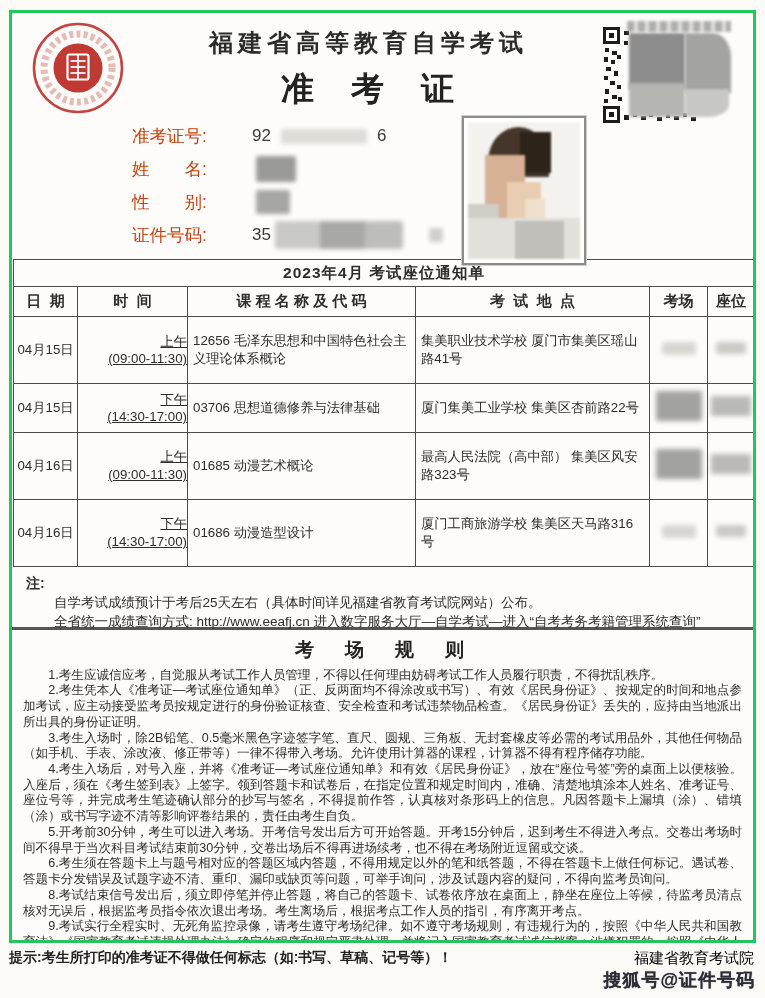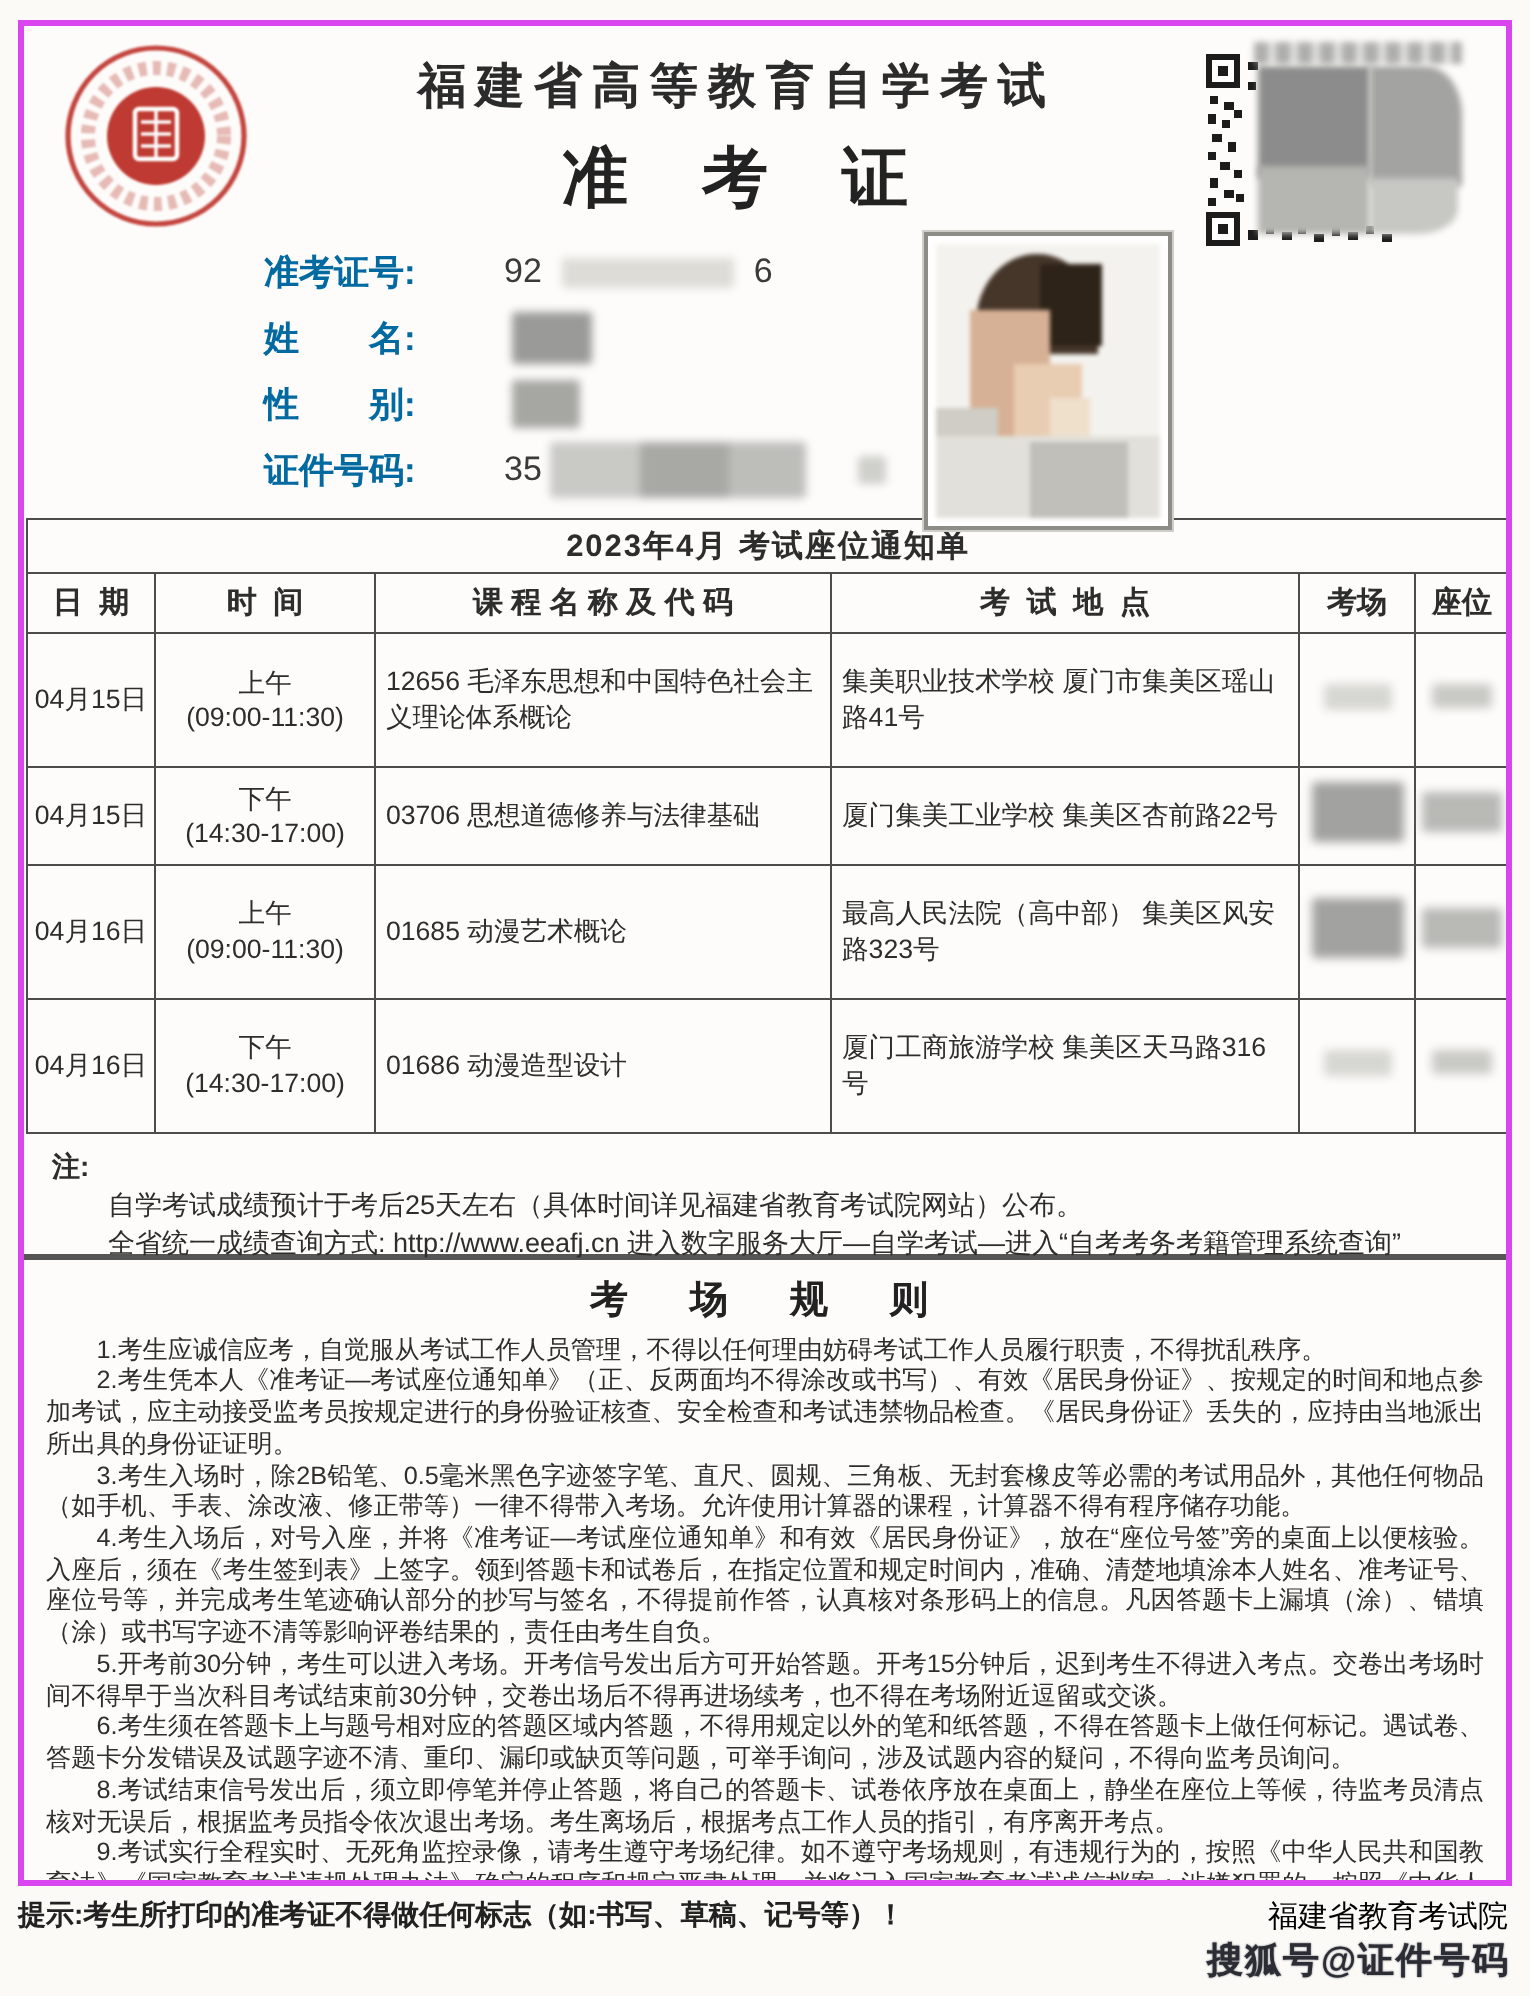--- a/index.html
+++ b/index.html
@@ -6,21 +6,21 @@
   html,body { width:765px; height:998px; }
   body {
     position:relative;
     background:#fbfaf7;
     font-family:"Liberation Sans", sans-serif;
     color:#2d2d2d;
     overflow:hidden;
   }
   .ticket {
     position:absolute; left:9px; top:10px; width:747px; height:933px;
-    border:3px solid #d946ef; background:#fdfcfa; overflow:hidden;
+    border:3px solid #22c55e; background:#fdfcfa; overflow:hidden;
   }
 
   
   .hdr { position:relative; height:96px; padding:8px 10px 0 10px; display:flex; }
   .seal-wrap { width:112px; display:flex; justify-content:center; }
   .seal-wrap svg { filter:blur(0.5px); }
   .hdr-titles { flex:1; text-align:center; padding-top:6px; }
   .org-title { font-size:24px; font-weight:bold; letter-spacing:5px; color:#2b2b2b; }
   .doc-title { font-size:33px; font-weight:bold; margin-top:8px; letter-spacing:2px; color:#222; }
   .qr-wrap { position:relative; width:140px; height:96px; }
@@ -30,21 +30,21 @@
   .m2 { left:82px; top:12px; width:46px; height:60px; background:#a3a3a1; border-radius:0 40% 0 0; }
   .m3 { left:26px; top:62px; width:56px; height:34px; background:#b5b5b2; }
   .m4 { left:82px; top:68px; width:44px; height:28px; background:#c7c7c3; border-radius:0 0 45% 0; }
   .qr-toptext { position:absolute; left:24px; top:0; width:104px; height:11px;
     background:repeating-linear-gradient(90deg,#9a9a98 0 7px,#d8d8d4 7px 11px);
     filter:blur(1.6px); opacity:.8; }
 
   
   .info { position:relative; height:150px; padding:12px 0 0 120px; }
   .info-row { display:flex; align-items:center; height:30px; margin-bottom:3px; }
-  .info-label { width:106px; font-weight:bold; font-size:17.5px; white-space:pre; color:#0369a1; }
+  .info-label { width:106px; font-weight:normal; font-size:17.5px; white-space:pre; color:#c2410c; }
   .info-value { font-size:17px; margin-left:14px; display:flex; align-items:center; color:#3a3a3a;justify-content:flex-end; }
   .redact { display:inline-block; border-radius:2px; filter:blur(2px); }
   .r-light { width:86px; height:15px; background:#dddcd7; margin:0 10px; }
   .r-dark  { width:40px; height:26px; background:#9a9a98; margin-left:4px; }
   .r-dark2 { width:34px; height:24px; background:#a6a6a3; margin-left:4px; }
   .r-band  { width:128px; height:28px; margin-left:4px;
     background:linear-gradient(90deg,#c9c9c6 0 35%,#a8a8a5 35% 70%,#bdbdba 70% 100%); }
   .r-tail  { width:14px; height:14px; background:#cfcfcb; margin-left:26px; }
 
   .photo-frame {
@@ -63,21 +63,21 @@
   .cloth2 { left:0; top:60%; width:28%; height:40%; background:#cfcdc6; }
   .cloth3 { left:42%; top:72%; width:44%; height:28%; background:#c0bfba; }
 
   
   table.sched { width:741px; margin:0 1px; border-collapse:collapse; table-layout:fixed; }
   table.sched td, table.sched th { border:1.6px solid #4c4c4c; }
   .t-title { height:27px; font-size:15.5px; font-weight:bold; text-align:center; letter-spacing:1px; }
   .t-head th { height:30px; font-size:15px; font-weight:bold; text-align:center; white-space:pre; }
   .t-row td { height:44px; font-size:13.3px; }
   .c-date { text-align:center; }
-  .c-time { text-align:center; line-height:1.3; }
+  .c-time { text-align:right; line-height:1.3;text-decoration:underline; }
   .c-course, .c-loc { padding:15px 5px; line-height:1.35; text-align:left; }
   .c-room, .c-seat { text-align:center; }
   .cell-blur { display:inline-block; border-radius:2px; filter:blur(2.5px); }
   .cb-a { width:34px; height:13px; background:#d6d6d2; }
   .cb-b { width:40px; height:20px; background:#b9b9b6; }
   .cb-c { width:46px; height:30px; background:#a2a2a0; }
   .cb-d { width:30px; height:12px; background:#c9c9c5; }
 
   
   .notes { padding:6px 14px 4px 14px; height:58px; font-size:13.5px; line-height:1.45; }

